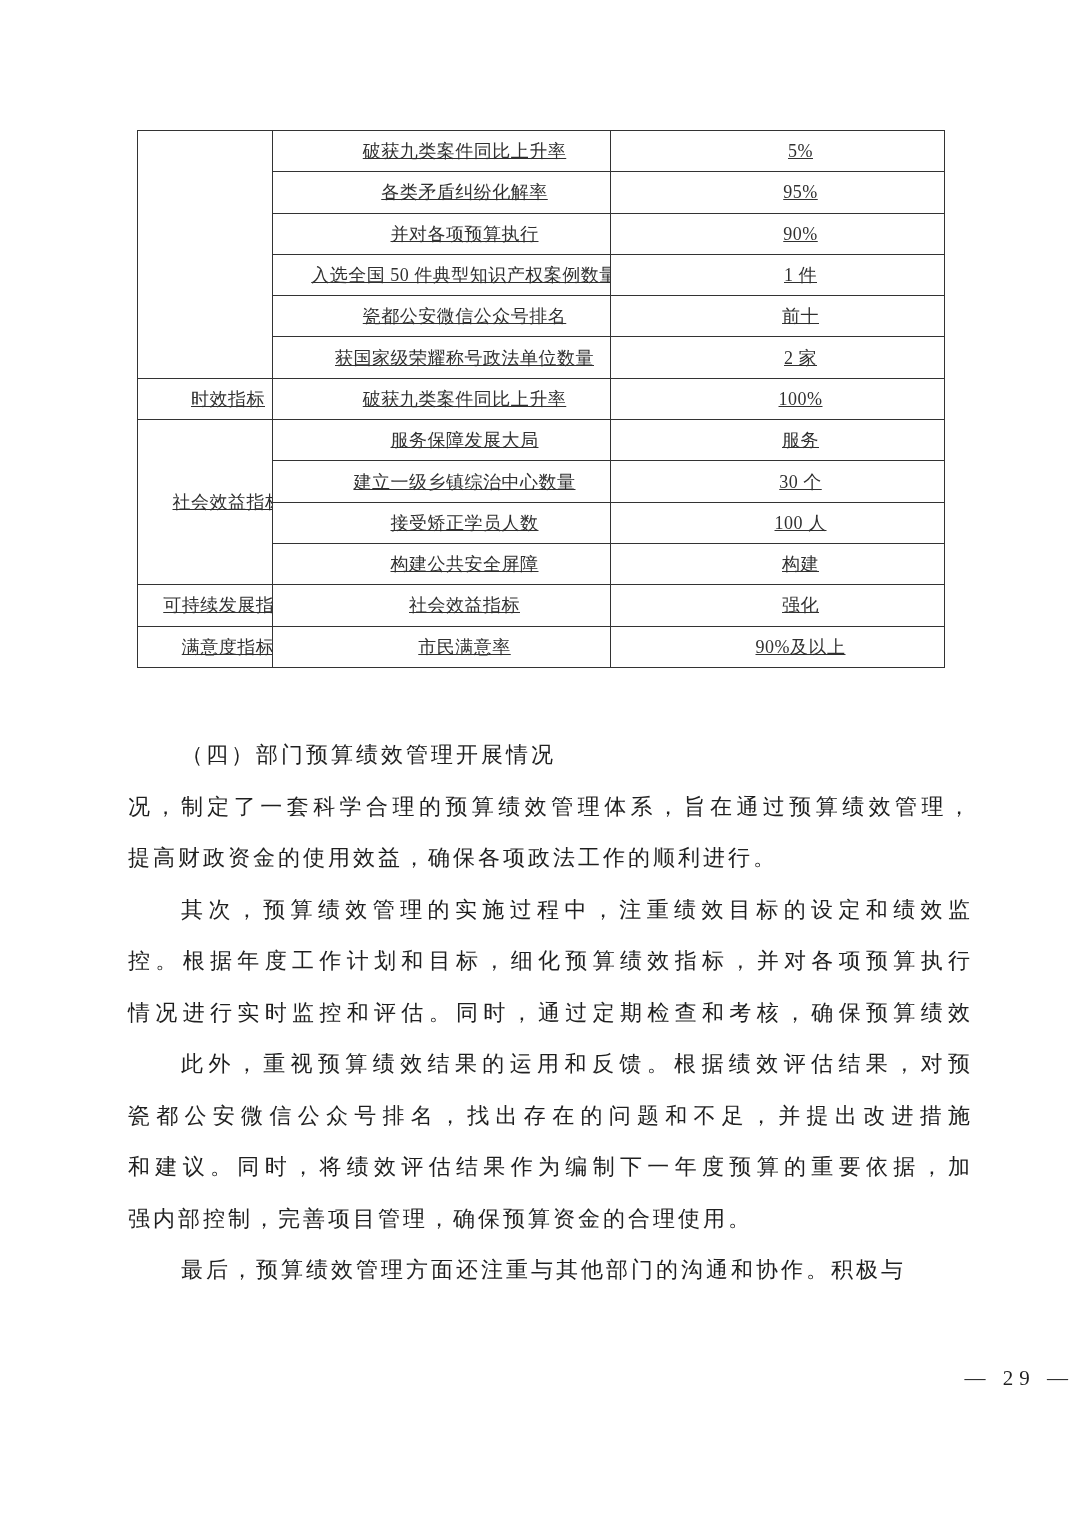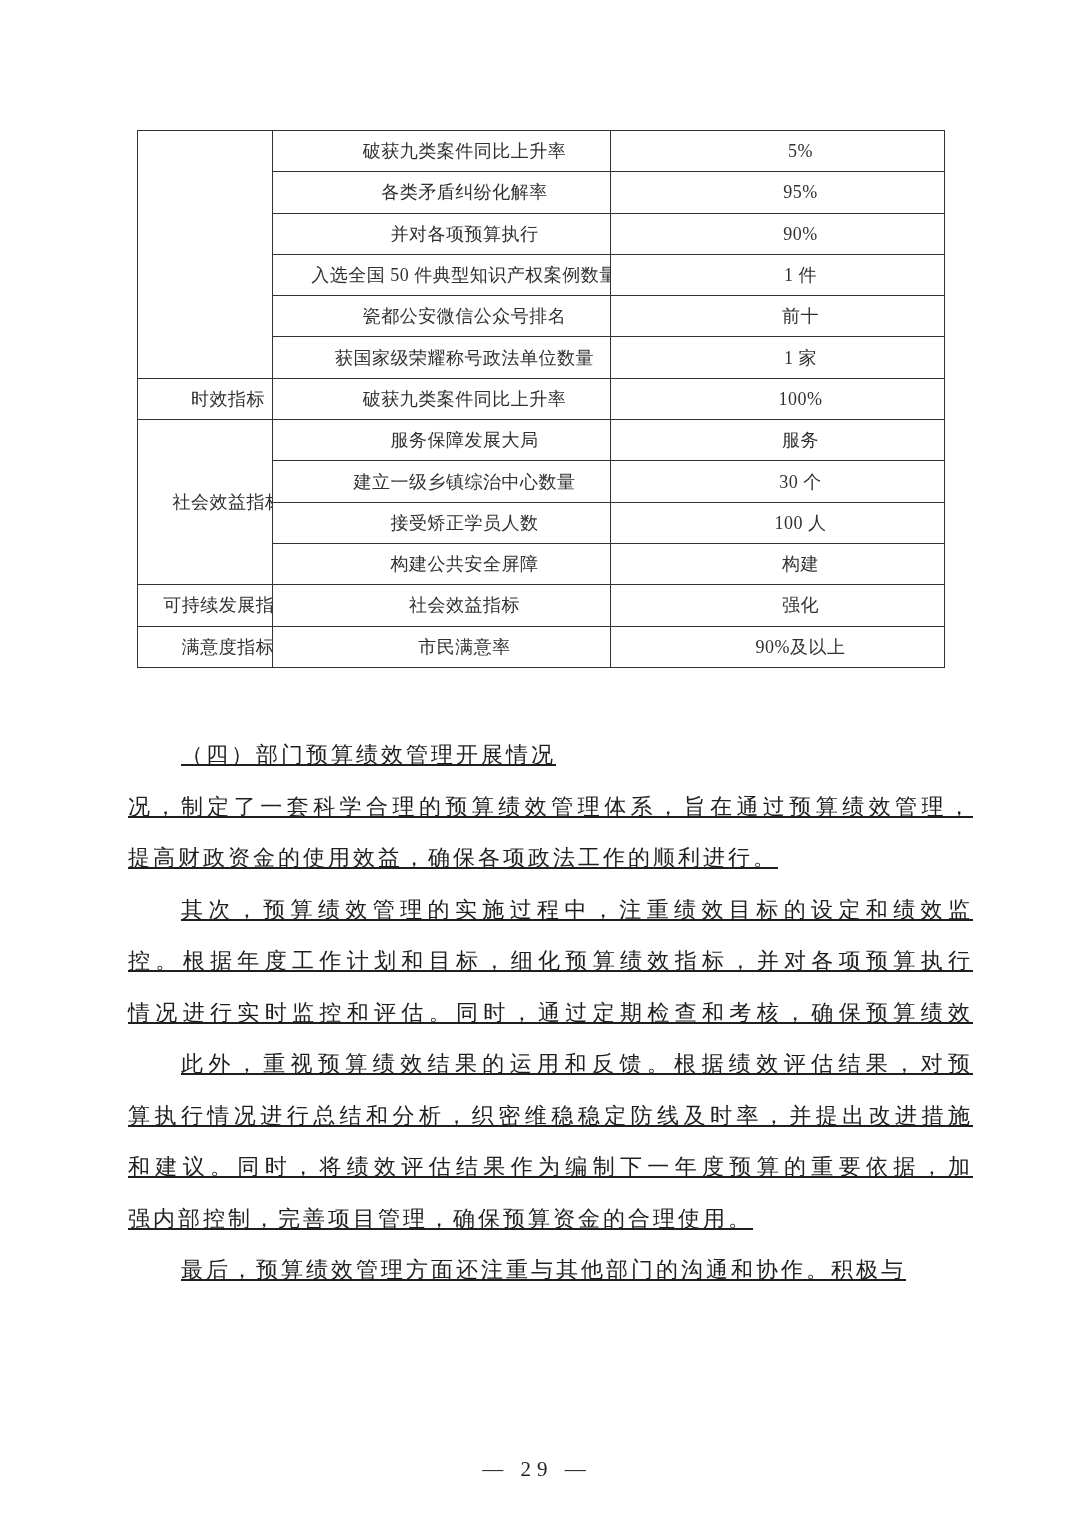--- a/index.html
+++ b/index.html
@@ -31,44 +31,45 @@
     font-size: 18px;
     color: #303030;
   }
   
   .ci {
     white-space: nowrap;
     text-align: center;
     transform: translateX(23px);
     letter-spacing: 0.5px;
     line-height: 1;
+    text-decoration: underline;
   }
 
   
   .textblock {
     position: absolute;
     left: 128px;
     top: 729px;
     width: 845px;
     font-size: 22px;
     letter-spacing: 3px;
     line-height: 51.5px;
     color: #1f1f1f;
   }
-  .tline { text-align: justify; text-align-last: justify; text-decoration: underline; }
+  .tline { text-align: justify; text-align-last: justify; }
   .tline.natural { text-align: left; text-align-last: left; }
   .tline.first { text-indent: 53px; }
 
   
   .pageno {
     position: absolute;
     left: 0;
-    top: 1443px;
+    top: 1352px;
     width: 100%;
-    text-align: center;
+    text-align: right;
     font-size: 21px;
     letter-spacing: 6px;
     line-height: 52px;
     color: #1f1f1f;
   }
 </style>
 </head>
 <body>
 
 <div class="page">
@@ -121,21 +122,21 @@
           </td>
         <td>
             <div class="ci">前十</div>
           </td>
       </tr>
       <tr>
         <td>
             <div class="ci">获国家级荣耀称号政法单位数量</div>
           </td>
         <td>
-            <div class="ci">1 家</div>
+            <div class="ci">2 家</div>
           </td>
       </tr>
       <tr>
         <td>
             <div class="ci">时效指标</div>
           </td>
         <td>
             <div class="ci">破获九类案件同比上升率</div>
           </td>
         <td>
@@ -206,21 +207,21 @@
     <div class="tline natural first">（四）部门预算绩效管理开展情况</div>
 
     <div class="tline">况，制定了一套科学合理的预算绩效管理体系，旨在通过预算绩效管理，</div>
     <div class="tline natural">提高财政资金的使用效益，确保各项政法工作的顺利进行。</div>
 
     <div class="tline first">其次，预算绩效管理的实施过程中，注重绩效目标的设定和绩效监</div>
     <div class="tline">控。根据年度工作计划和目标，细化预算绩效指标，并对各项预算执行</div>
     <div class="tline">情况进行实时监控和评估。同时，通过定期检查和考核，确保预算绩效</div>
 
     <div class="tline first">此外，重视预算绩效结果的运用和反馈。根据绩效评估结果，对预</div>
-    <div class="tline">算执行情况进行总结和分析，织密维稳稳定防线及时率，并提出改进措施</div>
+    <div class="tline">瓷都公安微信公众号排名，找出存在的问题和不足，并提出改进措施</div>
     <div class="tline">和建议。同时，将绩效评估结果作为编制下一年度预算的重要依据，加</div>
     <div class="tline natural">强内部控制，完善项目管理，确保预算资金的合理使用。</div>
 
     <div class="tline natural first">最后，预算绩效管理方面还注重与其他部门的沟通和协作。积极与</div>
   </div>
 
   <div class="pageno">— 29 —</div>
 
 </div>
 

